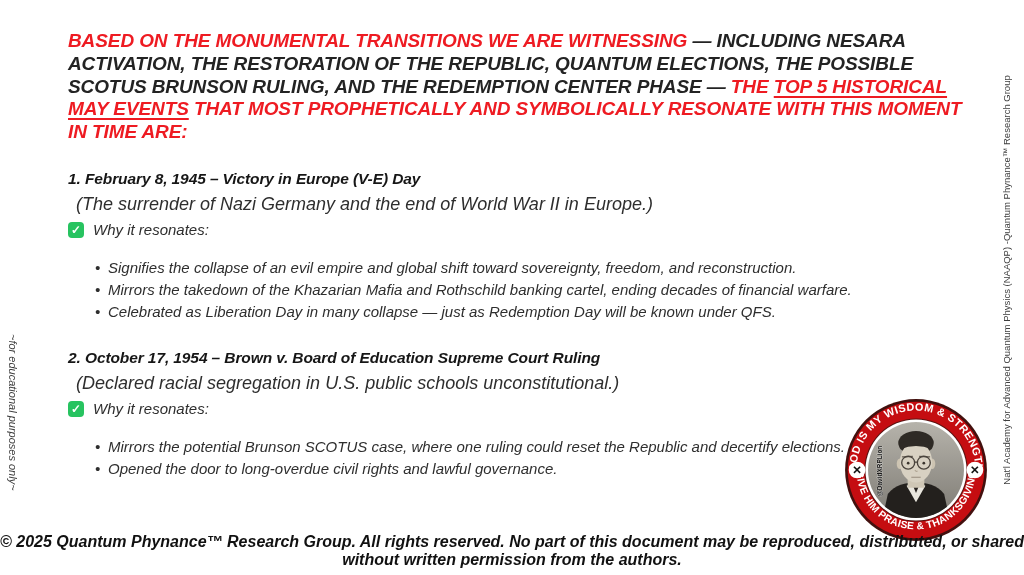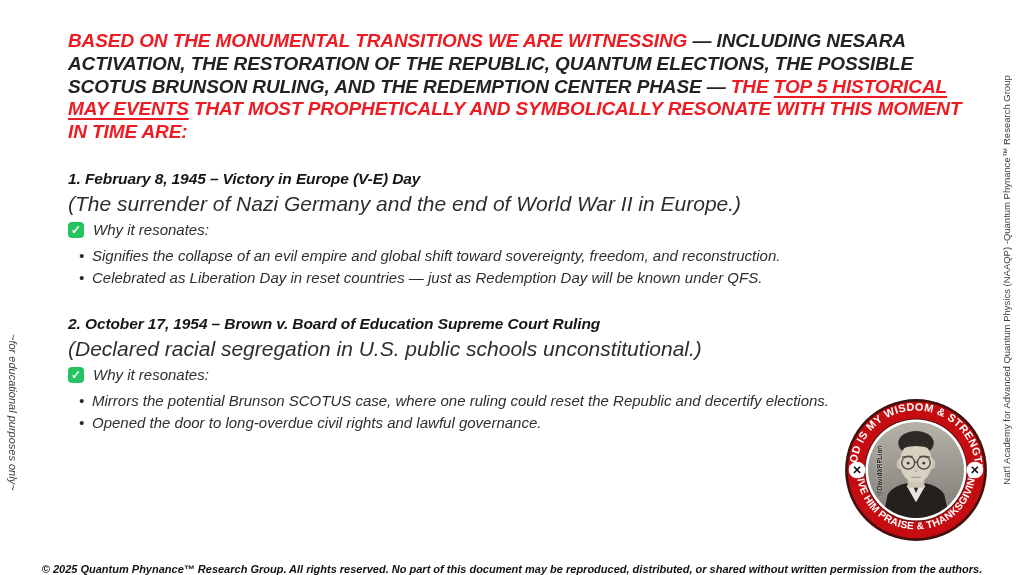--- a/index.html
+++ b/index.html
@@ -18,28 +18,28 @@
     line-height:1.2;letter-spacing:-0.1px;color:var(--text-black,#232323);
   }
   .red{color:var(--accent-red,#ee1b22);}
   .underline{text-decoration:underline;text-decoration-thickness:2px;text-underline-offset:3px;}
 
   .event{margin-top:26px;}
   .event-title{
     margin:0 0 5px 0;font-size:15.5px;font-weight:bold;font-style:italic;
     color:#161616;letter-spacing:-0.1px;
   }
-  .event-sub{margin:0 0 4px 0;font-size:21px;font-style:italic;color:var(--body-text,#2e2e2e);line-height:22px;}
+  .event-sub{margin:0 0 4px 8px;font-size:18px;font-style:italic;color:var(--body-text,#2e2e2e);line-height:22px;}
   .why-line{margin:0 0 4px 0;display:flex;align-items:center;gap:9px;font-size:15px;font-style:italic;color:var(--body-text,#2e2e2e);line-height:22px;}
   .check{
     width:16px;height:16px;border-radius:4px;background:var(--check-green,#27c360);
     display:inline-flex;align-items:center;justify-content:center;
     color:#fff;font-size:12px;font-weight:bold;font-style:normal;flex:0 0 auto;
   }
-  ul.bullets{margin:0;padding:0;list-style:none;max-width:838px;}
+  ul.bullets{margin:16px;padding:0;list-style:none;max-width:838px;}
   ul.bullets li{
     position:relative;padding-left:24px;font-size:15px;font-style:italic;
     color:var(--body-text,#2e2e2e);line-height:22px;
   }
   ul.bullets li::before{content:"•";position:absolute;left:11px;color:var(--body-text,#2e2e2e);}
 
   
   .left-note{
     position:absolute;left:7px;top:334px;height:240px;
     writing-mode:vertical-rl;font-size:11px;font-style:italic;
@@ -49,22 +49,22 @@
     position:absolute;left:1006px;top:280px;
     transform:translate(-50%,-50%) rotate(-90deg);
     white-space:nowrap;font-size:9.5px;color:var(--margin-text,#3d3d3d);
   }
 
   
   .badge{position:absolute;left:843px;top:397px;width:146px;height:146px;}
   .badge svg{width:100%;height:100%;display:block;}
 
   .footer{
-    position:absolute;left:0;bottom:0;width:100%;text-align:center;
-    font-size:11px;font-weight:bold;font-style:italic;color:#111;
+    position:absolute;left:0;bottom:6px;width:100%;text-align:center;
+    font-size:16px;font-weight:bold;font-style:italic;color:#111;
   }
 </style>
 </head>
 <body>
 
 <div class="page">
 
   <div class="left-note">~for educational purposes only~</div>
   <div class="right-note">Nat'l Academy for Advanced Quantum Physics (NAAQP) -Quantum Phynance™ Research Group</div>
 
@@ -76,21 +76,22 @@
       <h2 class="event-title">1. February 8, 1945 – Victory in Europe (V-E) Day</h2>
       <p class="event-sub">(The surrender of Nazi Germany and the end of World War II in Europe.)</p>
       <p class="why-line">
         <span class="check">
             <span>✓</span>
           </span>
         <span>Why it resonates:</span>
       </p>
       <ul class="bullets">
         <li>Signifies the collapse of an evil empire and global shift toward sovereignty, freedom, and reconstruction.</li>
-        <li>Celebrated as Liberation Day in reset countries — just as Redemption Day will be known under QFS.</li>
+        <li>Mirrors the takedown of the Khazarian Mafia and Rothschild banking cartel, ending decades of financial warfare.</li>
+        <li>Celebrated as Liberation Day in many collapse — just as Redemption Day will be known under QFS.</li>
       </ul>
     </section>
 
     <section class="event">
       <h2 class="event-title">2. October 17, 1954 – Brown v. Board of Education Supreme Court Ruling</h2>
       <p class="event-sub">(Declared racial segregation in U.S. public schools unconstitutional.)</p>
       <p class="why-line">
         <span class="check">
             <span>✓</span>
           </span>

